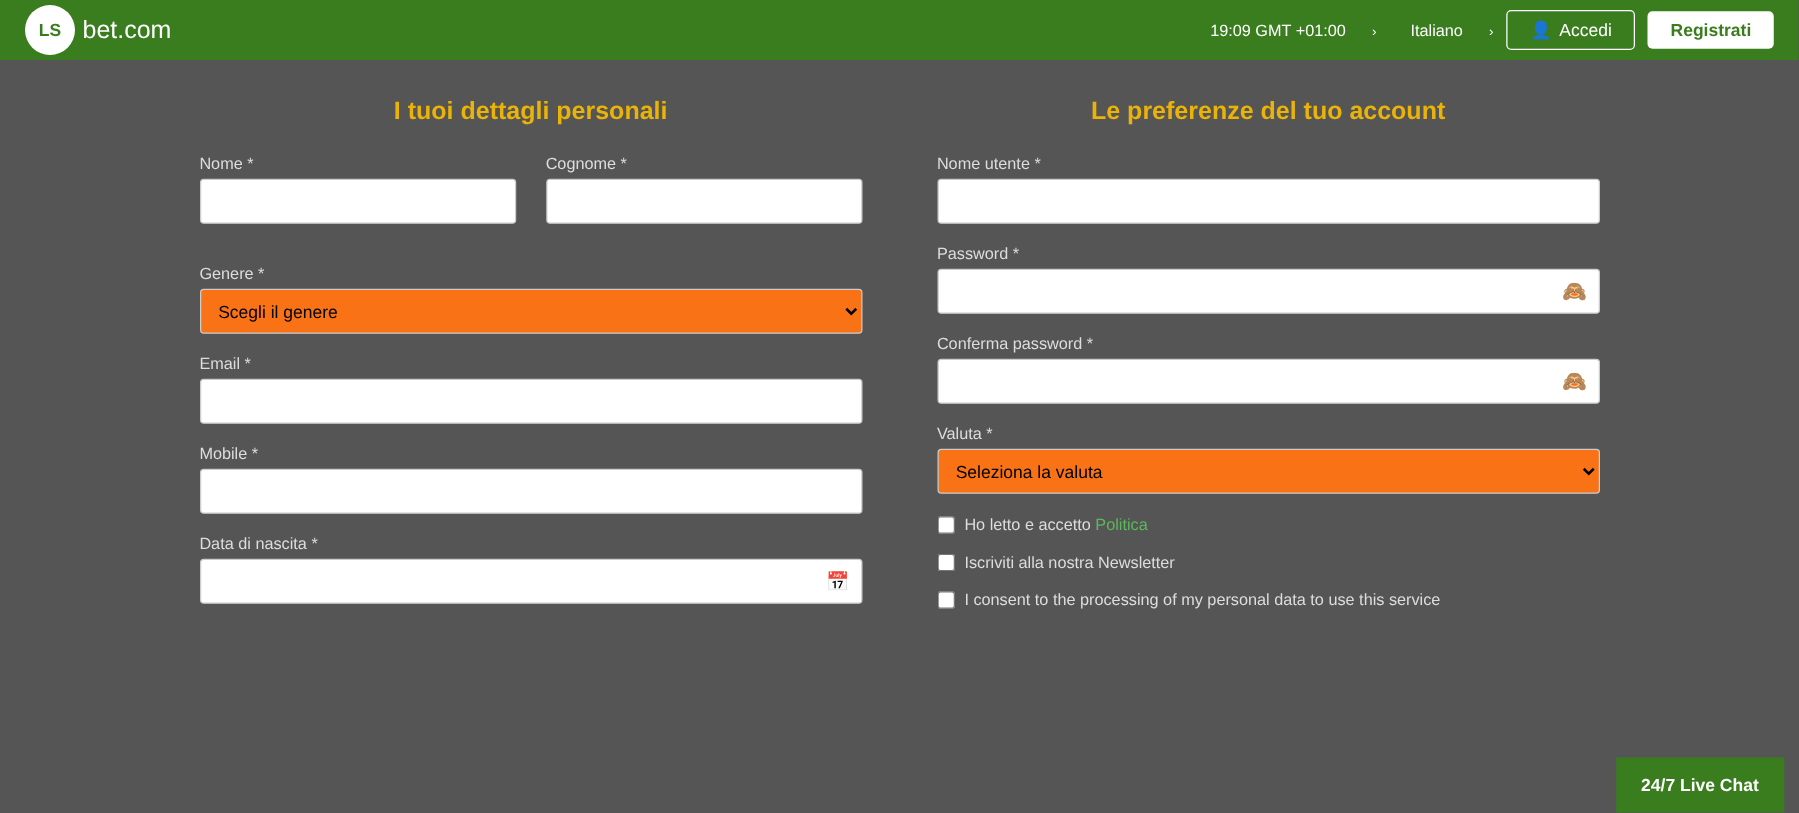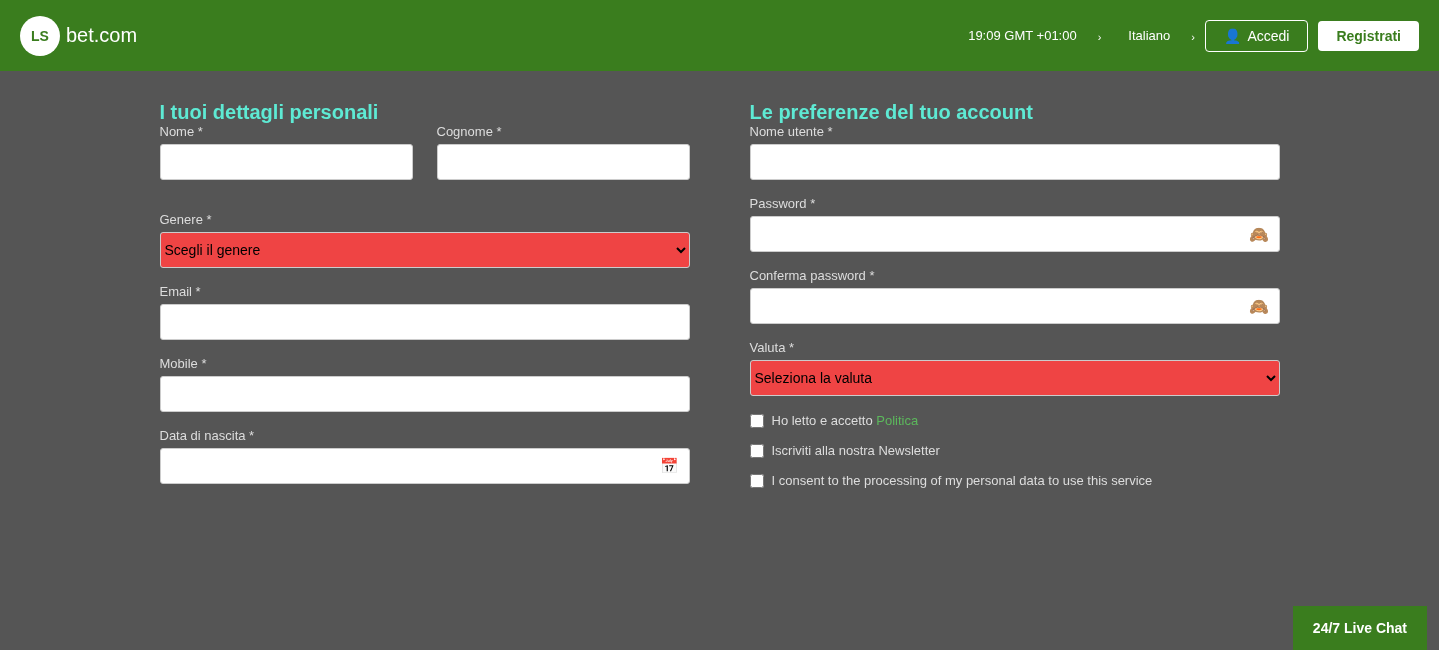--- a/index.html
+++ b/index.html
@@ -5,21 +5,21 @@
     * { box-sizing: border-box; margin: 0; padding: 0; }
     body { font-family: Arial, sans-serif; background: #555555; min-height: 650px; }
 
     
     .header {
       background: #3a7d1e;
       display: flex;
       align-items: center;
       justify-content: space-between;
       padding: 0 20px;
-      height: 71px;
+      height: 48px;
     }
     .header-left {
       display: flex;
       align-items: center;
       gap: 30px;
     }
     .logo {
       display: flex;
       align-items: center;
       gap: 6px;
@@ -105,23 +105,25 @@
       margin: 0 auto;
     }
     .form-container {
       display: flex;
       gap: 60px;
     }
     .form-section {
       flex: 1;
     }
     .section-title {
-      color: #5eead4;
+      color: #eab308;
       font-size: 20px;
       font-weight: bold;
+      margin-bottom: 22px;
+      text-align: center;
     }
     .form-row {
       display: flex;
       gap: 24px;
       margin-bottom: 16px;
     }
     .form-group {
       display: flex;
       flex-direction: column;
       flex: 1;
@@ -136,24 +138,24 @@
       background: #fff;
       border: 1px solid #ccc;
       border-radius: 3px;
       padding: 8px 10px;
       font-size: 14px;
       height: 36px;
       width: 100%;
       outline: none;
     }
     .form-select {
-      background: #ef4444;
+      background: #f97316;
       border: 1px solid #ccc;
       border-radius: 3px;
-      padding: 8px 0;
+      padding: 8px 10px;
       font-size: 14px;
       height: 36px;
       width: 100%;
       outline: none;
       appearance: auto;
       cursor: pointer;
     }
     .input-with-icon {
       position: relative;
     }

